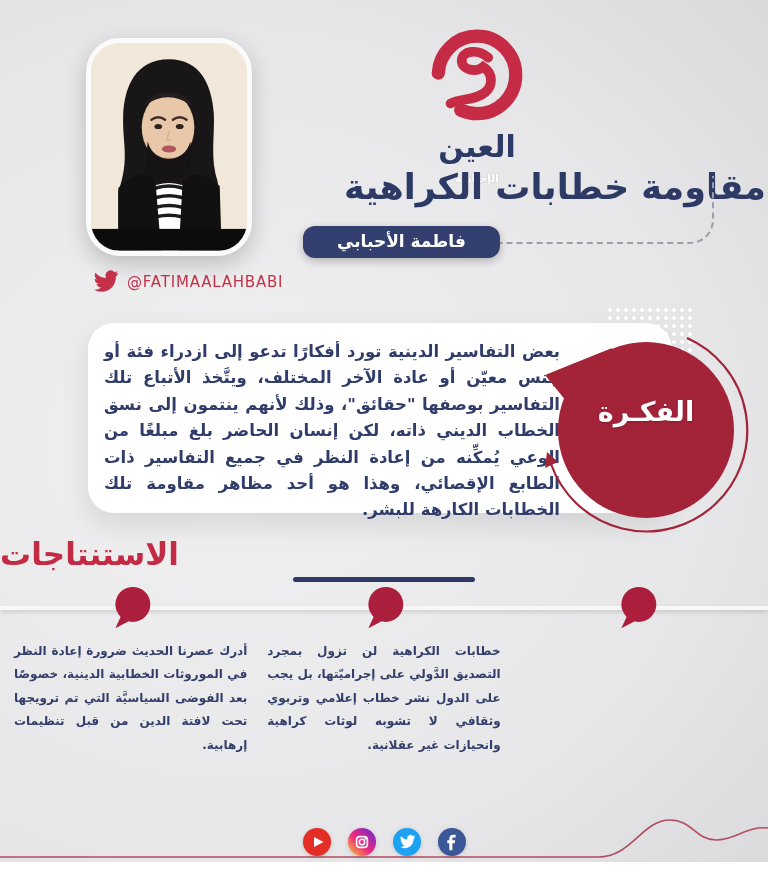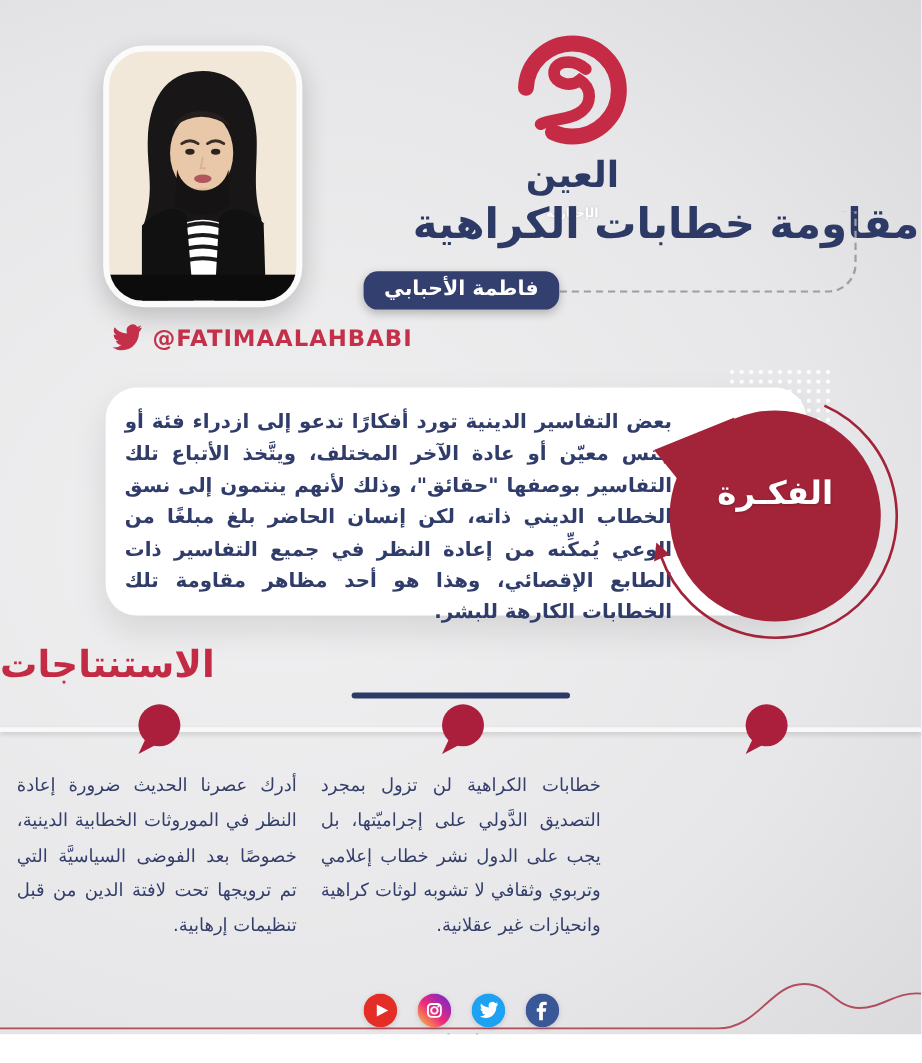--- a/index.html
+++ b/index.html
@@ -32,26 +32,26 @@
 
   .dash-decor{
     left:458px; top:176px; width:256px; height:68px;
     border-right:2px dashed #9ba0a8; border-bottom:2px dashed #9ba0a8;
     border-bottom-right-radius:24px;
   }
 
   .author-pill{
     left:303px; top:226px; background:#333f6e; color:#ffffff;
     font-size:17px; font-weight:bold; direction:rtl;
-    padding:5px 17px 7px; border-radius:12px;
+    padding:5px 34px 7px; border-radius:12px;
     box-shadow:0 3px 8px rgba(0,0,0,.25);
   }
 
   .twitter-row{ left:92px; top:270px; display:flex; align-items:center; gap:8px; }
-  .twitter-row .handle{ color:#c4304a; font-size:19px; font-weight:bold; letter-spacing:.8px; }
+  .twitter-row .handle{ color:#c4304a; font-size:15px; font-weight:normal; letter-spacing:.8px; }
 
   
   .idea-card{
     left:88px; top:323px; width:584px; height:190px; background:#ffffff;
     border-radius:26px; box-shadow:0 12px 28px rgba(0,0,0,.10);
   }
   .idea-text{
     position:absolute; top:16px; right:112px; left:16px;
     direction:rtl; text-align:justify; text-align-last:right;
     color:#303c6a; font-size:16.5px; font-weight:600; line-height:1.6;
@@ -79,21 +79,21 @@
   }
 
   .columns{
     top:586px; left:0; width:768px; display:flex; flex-direction:row-reverse;
     padding:0 14px; gap:20px;
   }
   .col{ flex:1; display:flex; flex-direction:column; align-items:center; }
   .col .bubble{ width:46px; height:46px; }
   .col .col-text{
     margin-top:8px; width:100%; direction:rtl; text-align:justify; text-align-last:right;
-    color:#333e6a; font-size:15px; font-weight:400; line-height:1.95;
+    color:#333e6a; font-size:12px; font-weight:700; line-height:1.95;
   }
 
   
   .wave-line{ left:0; top:814px; width:768px; height:72px; }
   .social-row{ top:828px; left:0; width:100%; display:flex; justify-content:center; gap:17px; }
   .social-row svg{ display:block; filter:drop-shadow(0 1px 2px rgba(0,0,0,.15)); }
   .site-url{ top:859px; left:0; width:100%; text-align:center; color:#8d8d8f; font-size:18px; letter-spacing:.4px; }
 </style>
 </head>
 <body>

